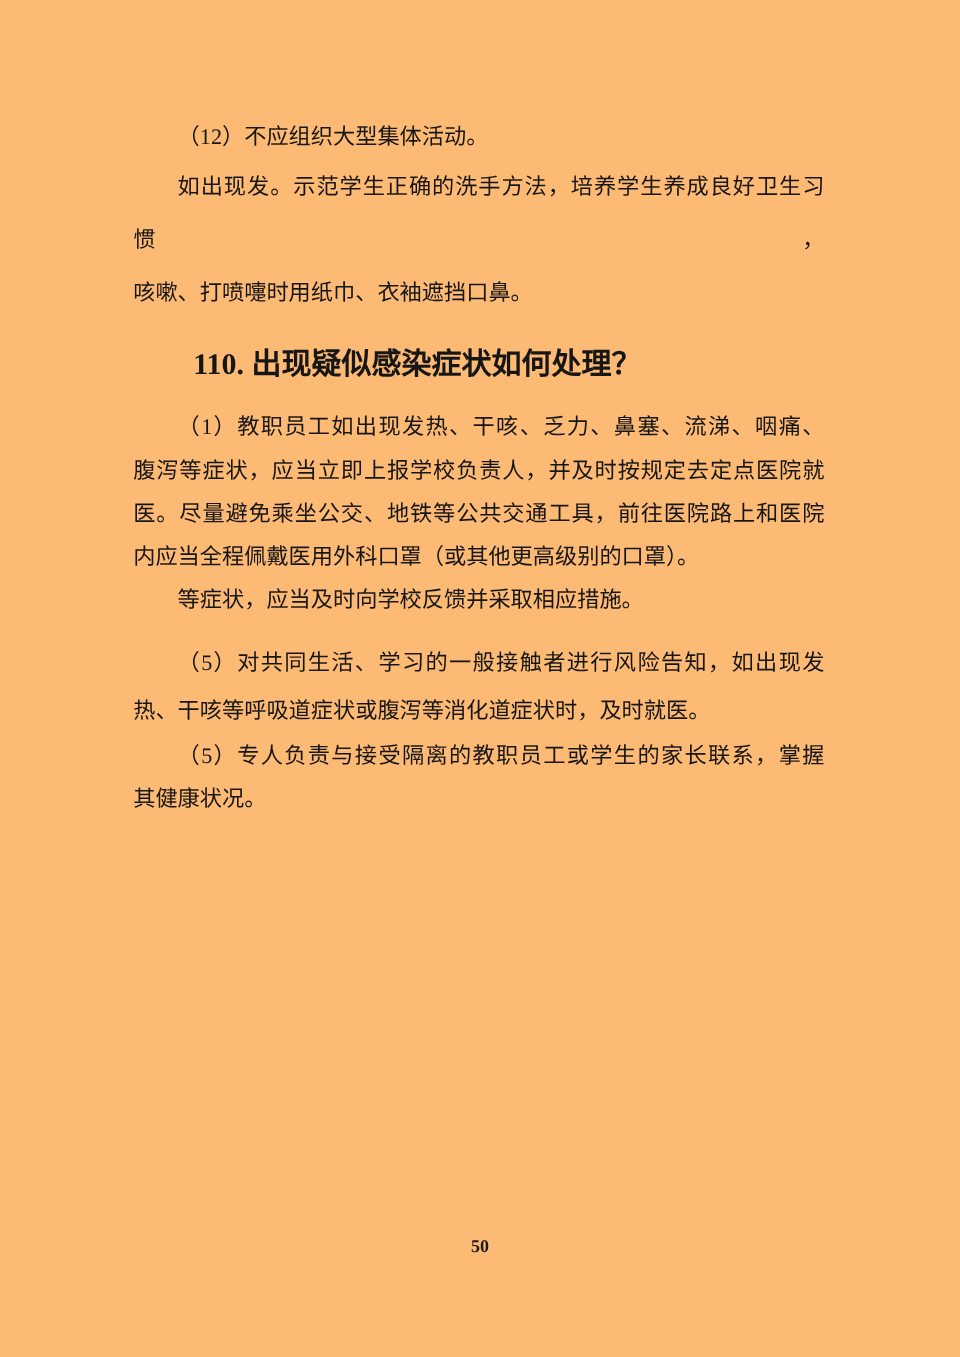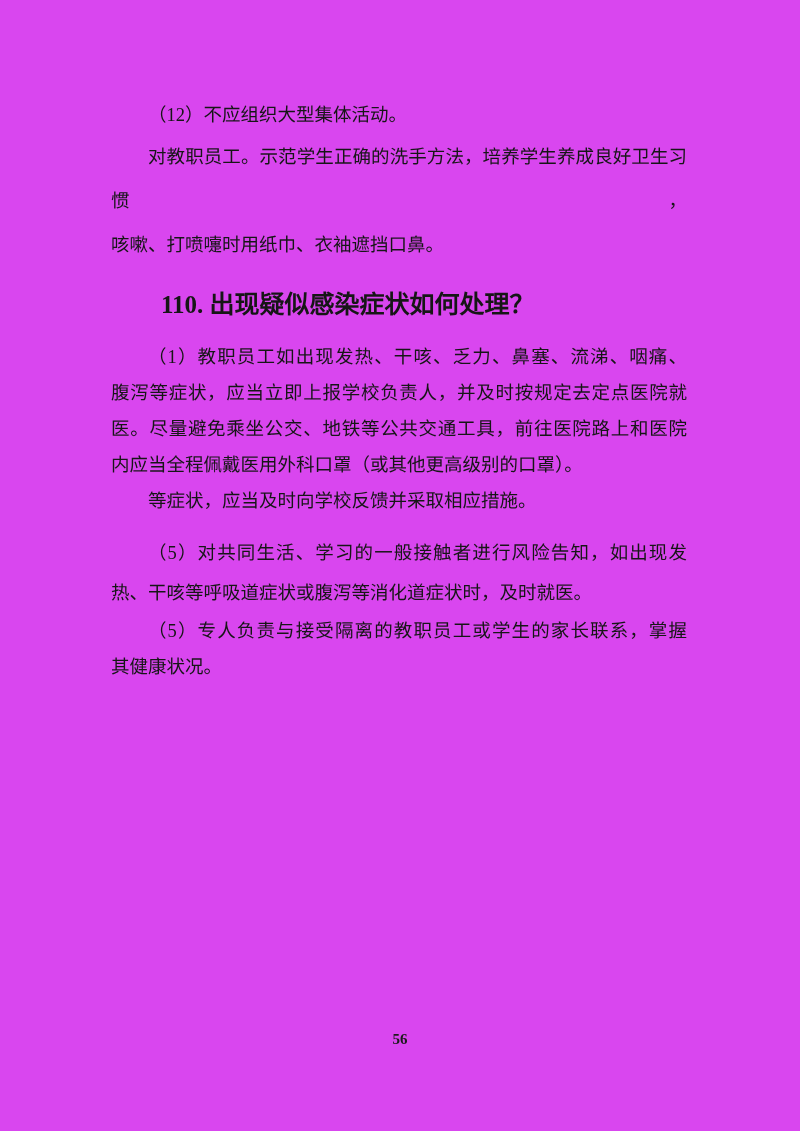--- a/index.html
+++ b/index.html
@@ -11,21 +11,21 @@
     height: 1131px;
     background: #ffffff;
     position: relative;
     font-family: "Liberation Serif", "DejaVu Serif", serif;
     color: #161616;
     overflow: hidden;
   }
   .page {
     position: absolute;
     inset: 0;
-    background: #d946ef;
+    background: #fdba74;
   }
   .content {
     position: absolute;
     left: 111px;
     top: 95px;
     width: 576px;
   }
   .block {
     margin: 0;
     font-size: 18.5px;
@@ -73,21 +73,21 @@
 <body>
 
 <div class="page">
   <div class="content">
 
     <div class="block b12">
       <div class="line">（12）不应组织大型集体活动。</div>
     </div>
 
     <div class="block b13">
-      <div class="line">对教职员工。示范学生正确的洗手方法，培养学生养成良好卫生习惯，</div>
+      <div class="line">如出现发。示范学生正确的洗手方法，培养学生养成良好卫生习惯，</div>
       <div class="line">咳嗽、打喷嚏时用纸巾、衣袖遮挡口鼻。</div>
     </div>
 
     <div class="block heading">
       <div class="line">110. 出现疑似感染症状如何处理？</div>
     </div>
 
     <div class="block p1">
       <div class="line">（1）教职员工如出现发热、干咳、乏力、鼻塞、流涕、咽痛、</div>
       <div class="line">腹泻等症状，应当立即上报学校负责人，并及时按规定去定点医院就</div>
@@ -105,14 +105,14 @@
       <div class="line">热、干咳等呼吸道症状或腹泻等消化道症状时，及时就医。</div>
     </div>
 
     <div class="block p5">
       <div class="line">（5）专人负责与接受隔离的教职员工或学生的家长联系，掌握</div>
       <div class="line">其健康状况。</div>
     </div>
 
   </div>
 
-  <div class="page-number">56</div>
+  <div class="page-number">50</div>
 </div>
 
 </body></html>

